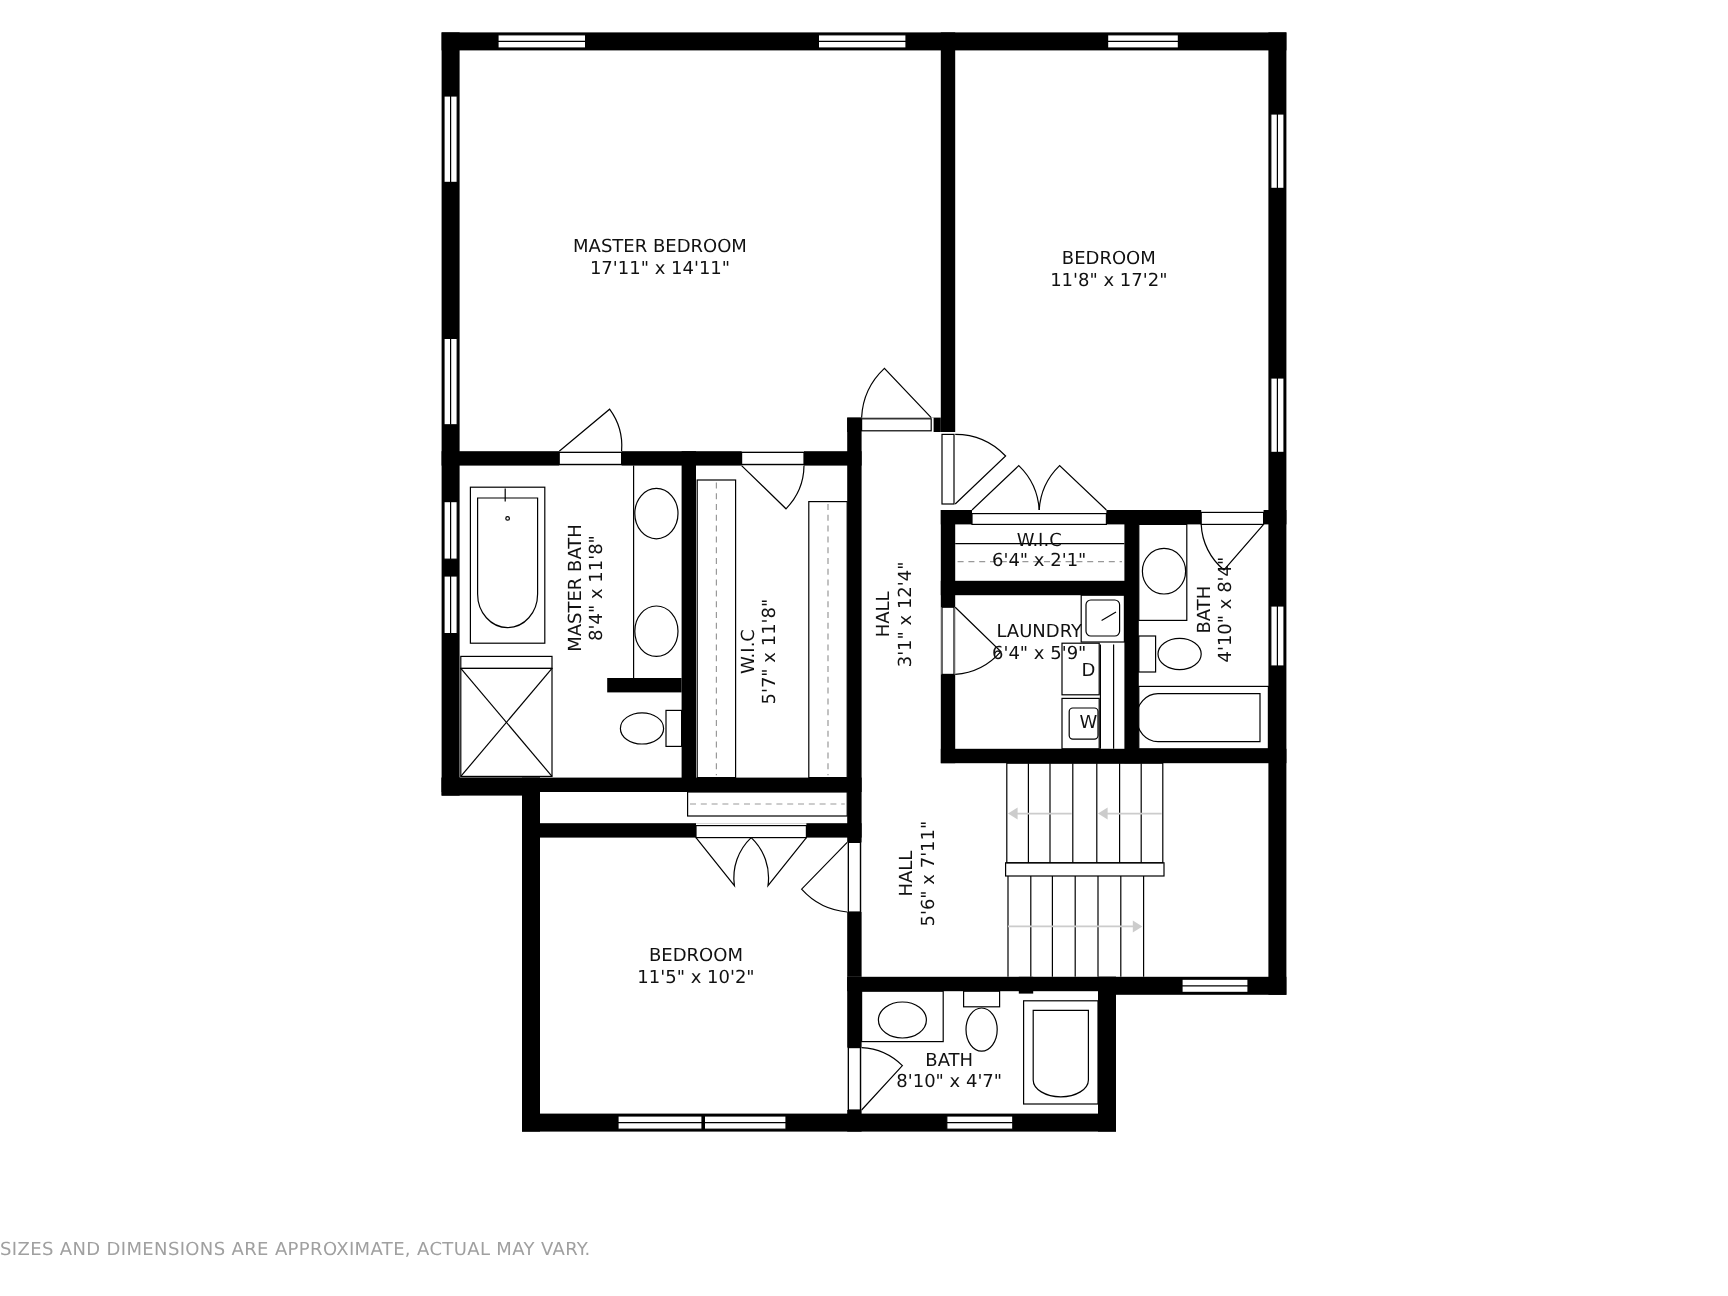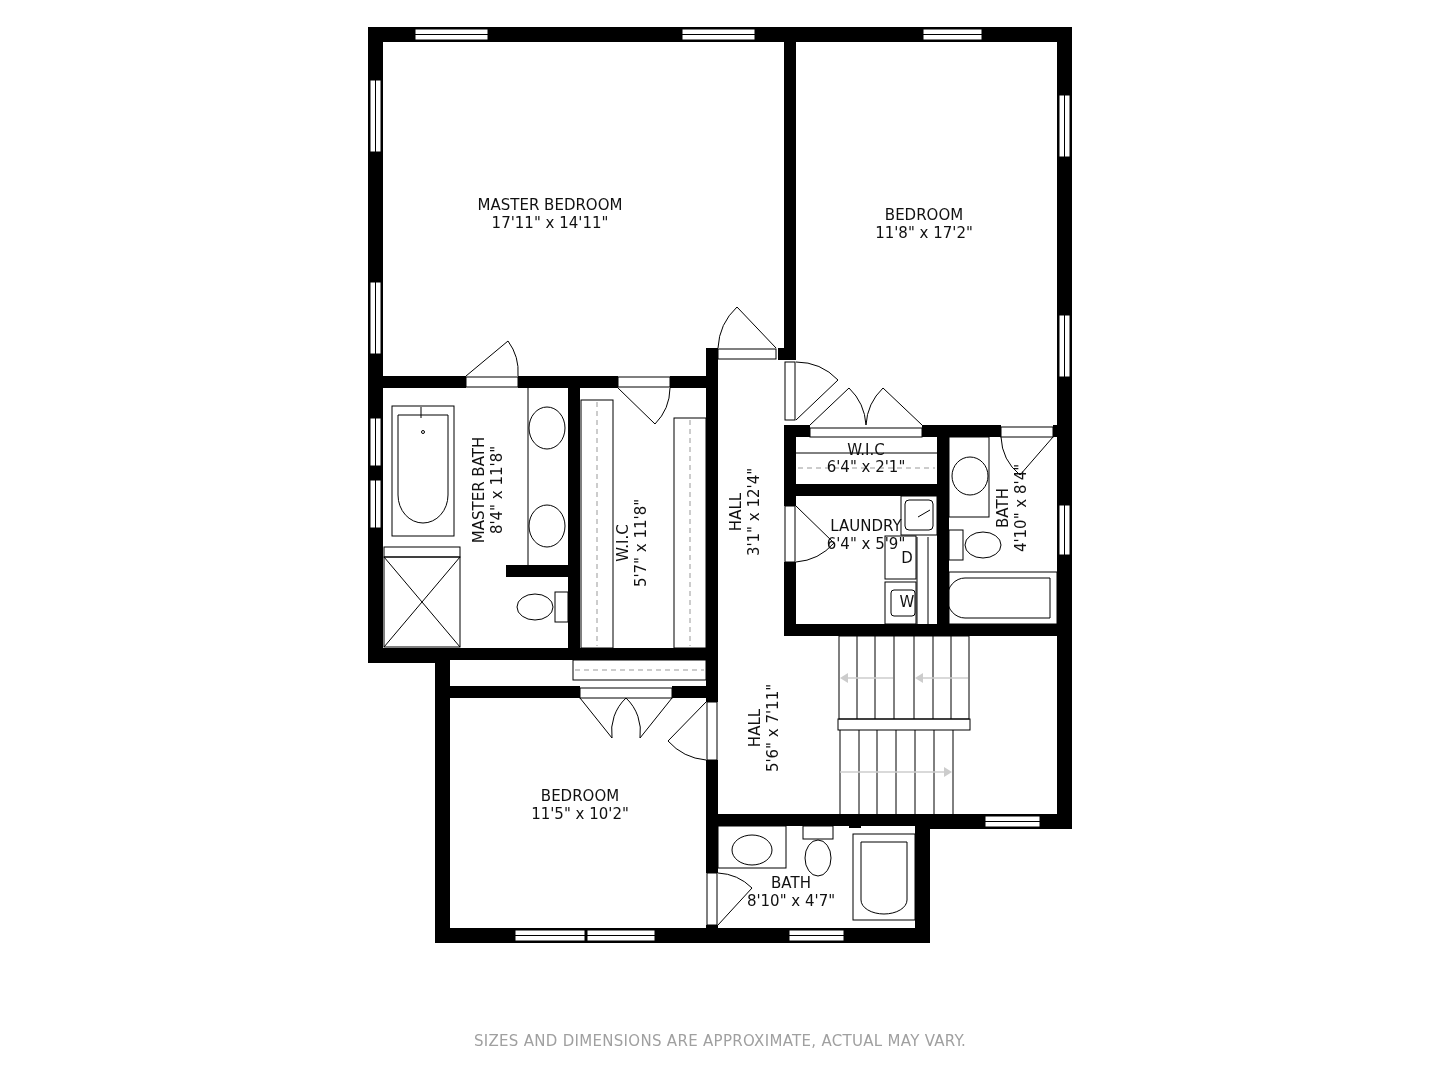--- a/index.html
+++ b/index.html
@@ -1,19 +1,19 @@
 <!DOCTYPE html>
 <html><head>
 <meta charset="utf-8">
 <style>
   html, body { margin:0; padding:0; background:#ffffff; }
   body { width:1440px; height:1080px; position:relative; overflow:hidden; font-family:"DejaVu Sans", sans-serif; }
   #plan { position:absolute; left:0; top:0; width:1440px; height:1080px; }
   .lbl { font-family:"DejaVu Sans", sans-serif; font-size:15px; fill:#111; text-anchor:middle; }
-  .disclaimer { position:absolute; left:0; width:1440px; top:1032px; text-align:center; font-size:15px; color:#a0a0a0; letter-spacing:0.3px; }
+  .disclaimer { position:absolute; left:0; width:1440px; top:1032px; font-size:15px; color:#a0a0a0; letter-spacing:0.3px; }
   .wall { fill:#000; }
   .thin { fill:none; stroke:#000; stroke-width:1; }
   .win { fill:#fff; stroke:#000; stroke-width:1; }
   .dash { stroke:#999; stroke-width:1; stroke-dasharray:5 4; fill:none; }
   .arrow { stroke:#ccc; stroke-width:1.5; fill:none; }
   .arrowhead { fill:#ccc; }
 </style>
 </head>
 <body>
 

